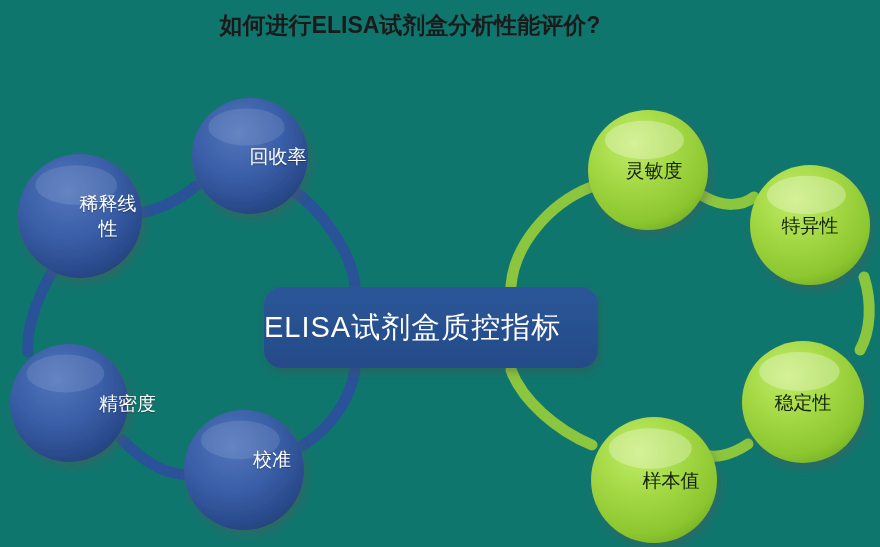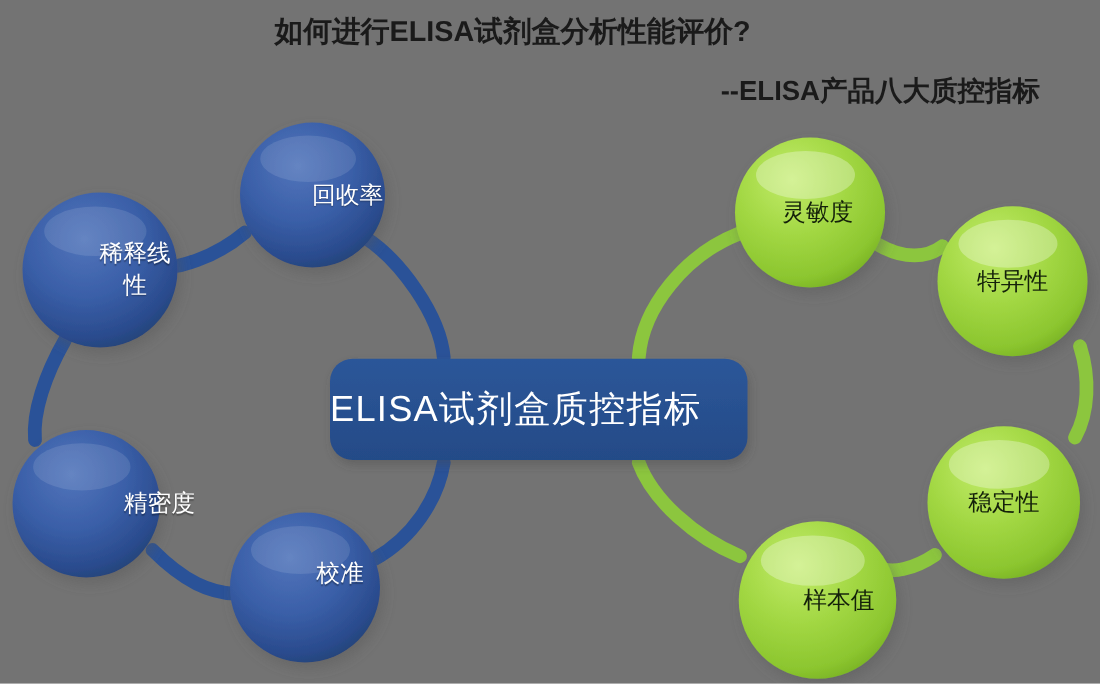--- a/index.html
+++ b/index.html
@@ -8,21 +8,21 @@
     padding: 0;
     background: #ffffff;
   }
   body {
     font-family: "Liberation Sans", "DejaVu Sans", sans-serif;
   }
   #slide {
     position: relative;
     width: 880px;
     height: 547px;
-    background: #737373;
+    background: #0f766e;
     overflow: hidden;
   }
   .title-main {
     position: absolute;
     left: 0;
     top: 10px;
     width: 820px;
     text-align: center;
     font-size: 23px;
     font-weight: bold;
@@ -73,21 +73,20 @@
     pointer-events: none;
   }
 </style>
 </head>
 <body>
 
 <div id="slide">
 
   <div class="title-main">如何进行ELISA试剂盒分析性能评价?</div>
 
-  <div class="title-sub">--ELISA产品八大质控指标</div>
 
   <svg id="diagram" viewBox="0 0 880 547">
     <defs>
       <radialGradient id="gradBlue" cx="40%" cy="30%" r="78%">
         <stop offset="0%" stop-color="#5275bb"></stop>
         <stop offset="48%" stop-color="#3a5fa8"></stop>
         <stop offset="82%" stop-color="#2a4b8d"></stop>
         <stop offset="100%" stop-color="#21406f"></stop>
       </radialGradient>
       <radialGradient id="gradGreen" cx="38%" cy="28%" r="80%">

